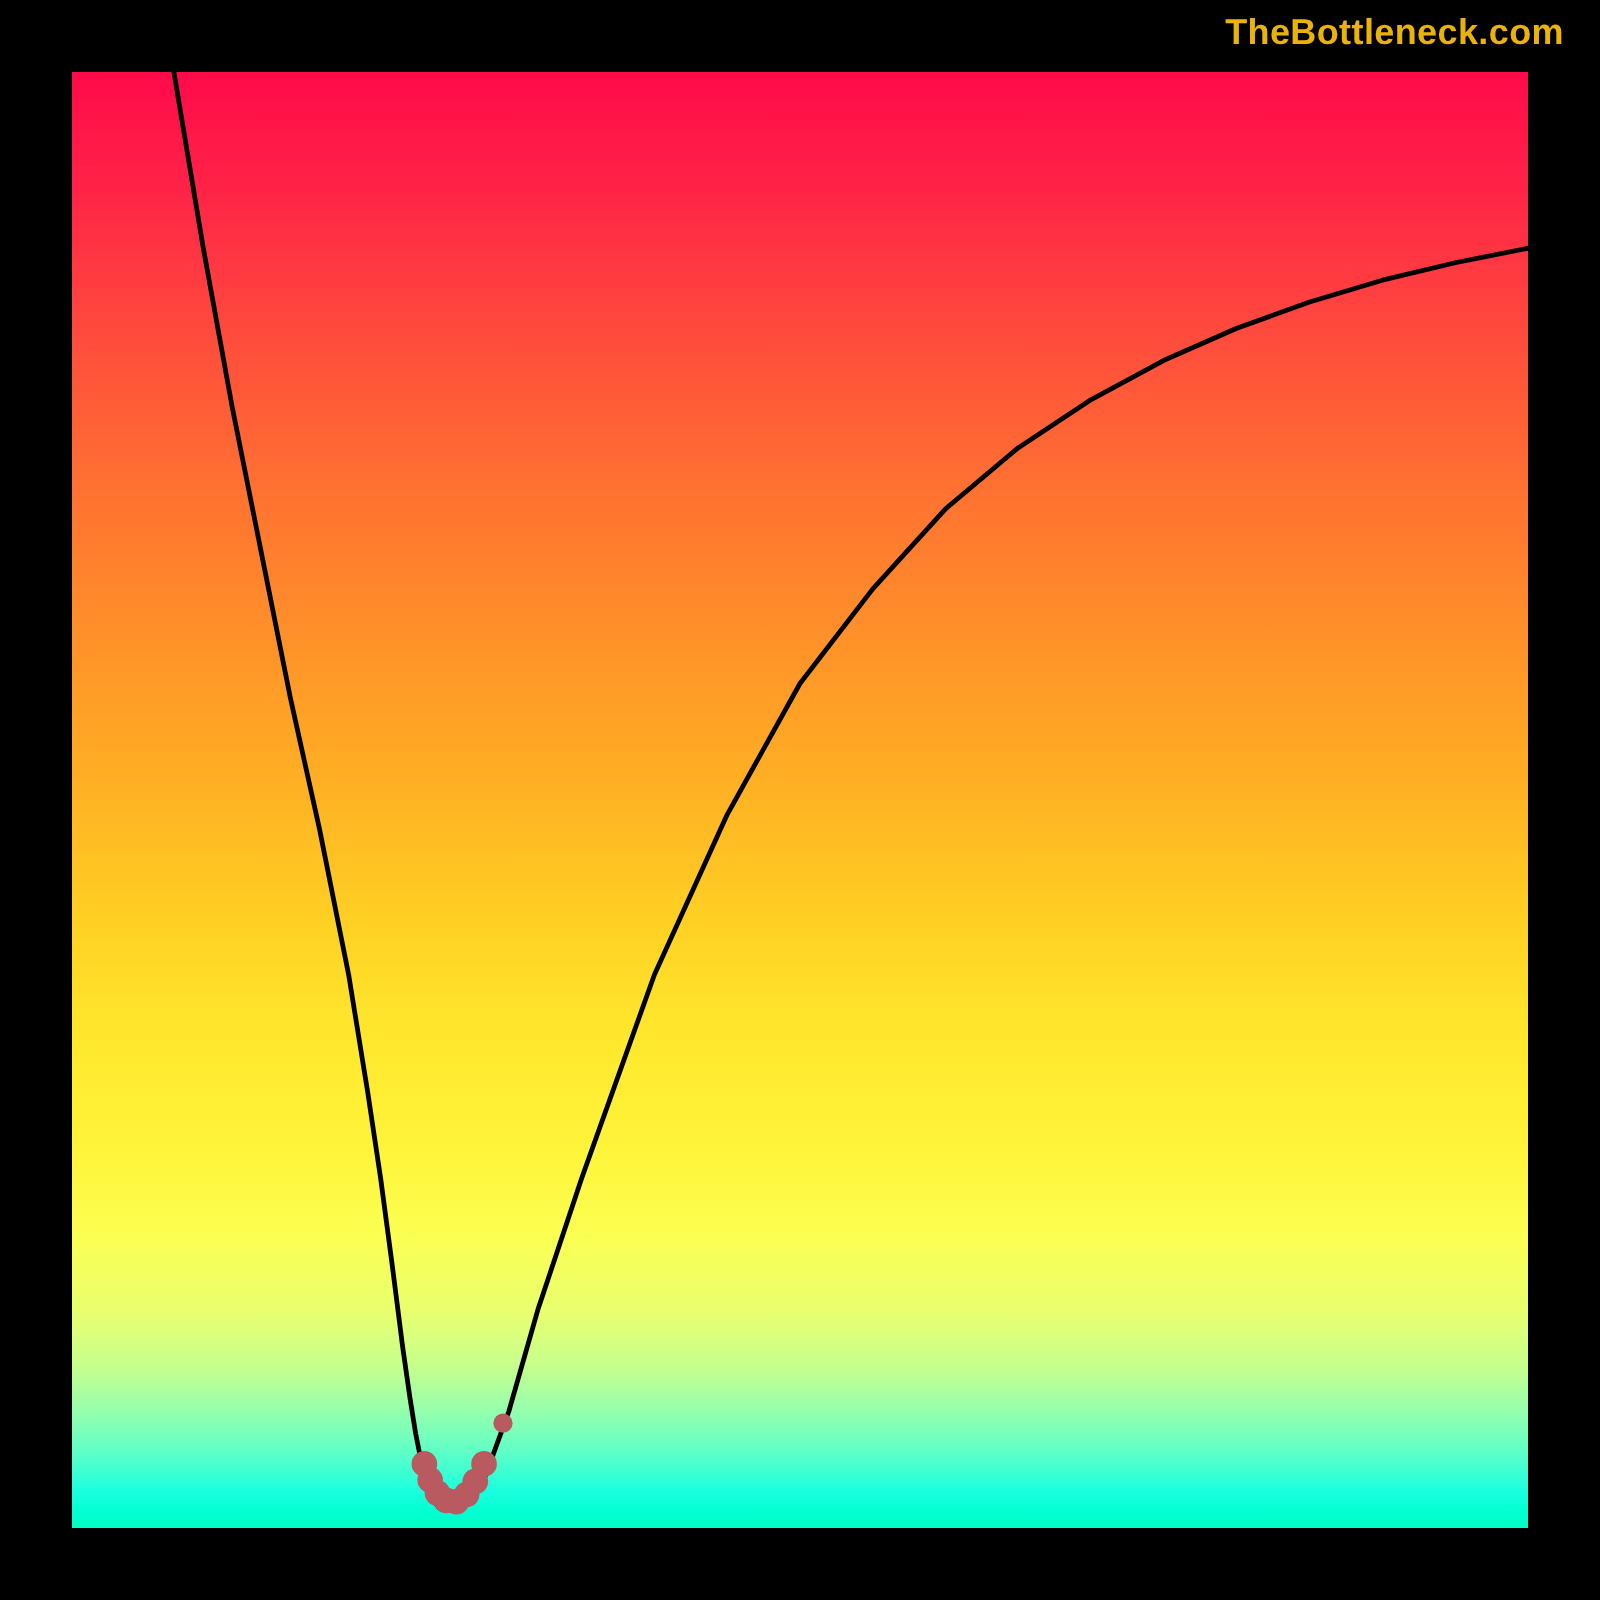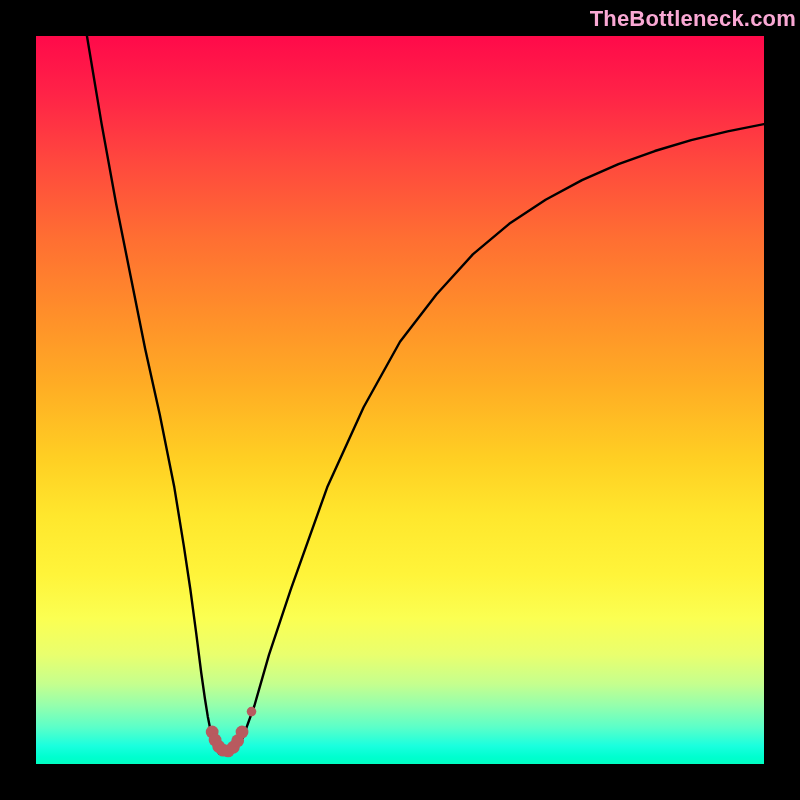--- a/index.html
+++ b/index.html
@@ -46,25 +46,25 @@
       #94ffad 92%,
       #5affc9 95%,
       #1affde 97.5%,
       #00ffd0 99%,
       #00ffc2 100%
     );
   }
   .watermark {
     position: absolute;
     top: 6px;
-    right: 4px;
+    right: 18px;
     font-family: Arial, Helvetica, sans-serif;
-    font-size: 22px;
+    font-size: 18px;
     font-weight: 600;
-    color: #f9a8d4;
+    color: #eab308;
     letter-spacing: 0.2px;
     user-select: none;
   }
   svg.curves {
     position: absolute;
     inset: 0;
     width: 100%;
     height: 100%;
   }
 </style>

